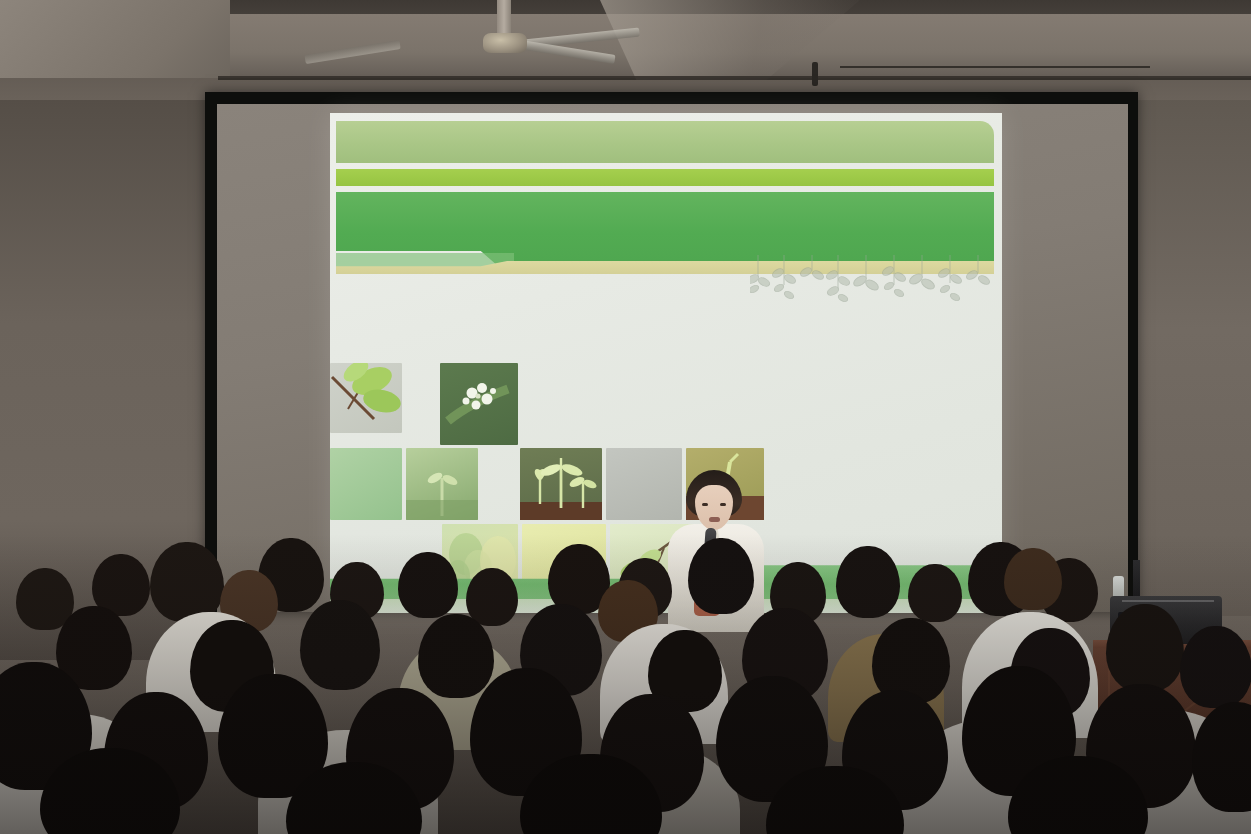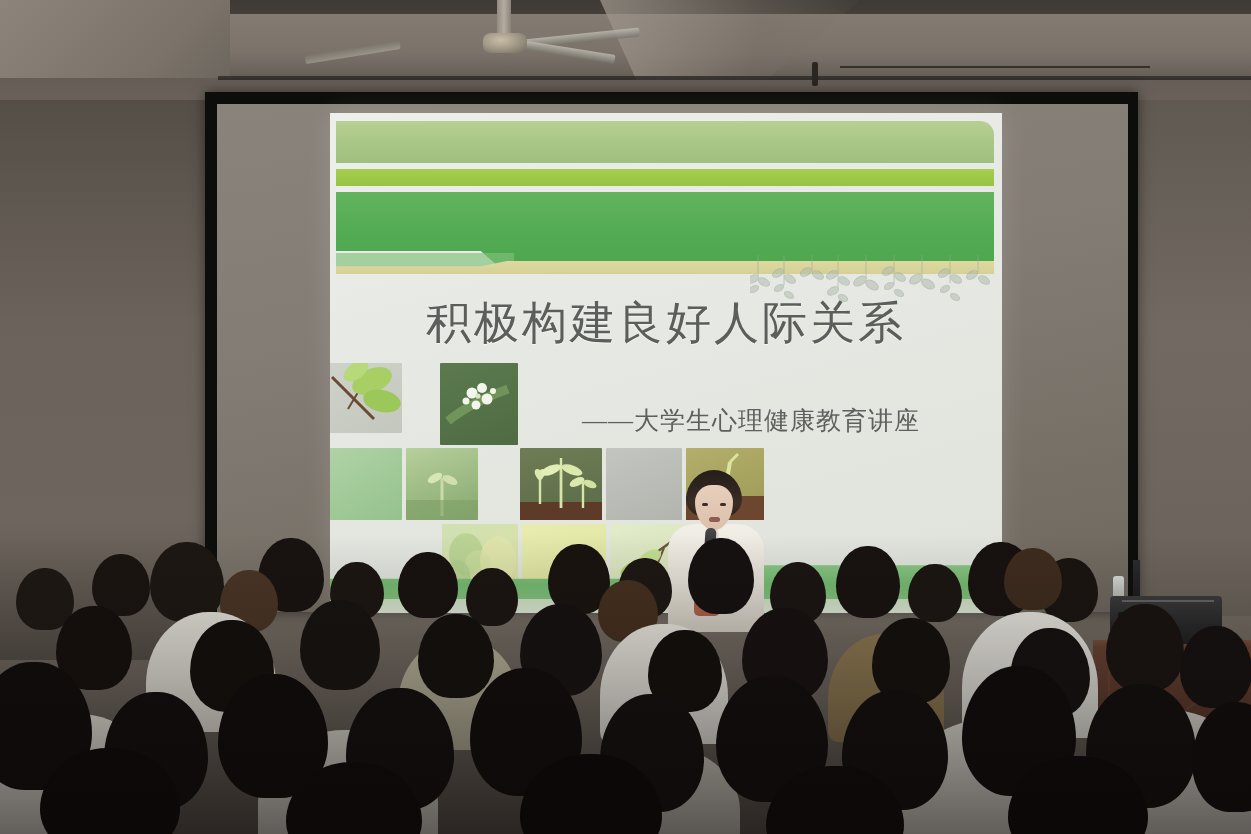--- a/index.html
+++ b/index.html
@@ -362,22 +362,20 @@
           <ellipse cx="5" cy="42" rx="5" ry="3" transform="rotate(30 5 42)"></ellipse>
         </g>
         <g transform="translate(228,0)">
           <path d="M0 0 L0 18" stroke="#9aa596" fill="none"></path>
           <ellipse cx="-6" cy="20" rx="6" ry="3.5" transform="rotate(-30 -6 20)"></ellipse>
           <ellipse cx="6" cy="25" rx="6" ry="3.5" transform="rotate(30 6 25)"></ellipse>
         </g>
       </g>
     </svg>
 
-    <div class="slide-title">积极构建良好人际关系</div>
-    <div class="slide-subtitle">——大学生心理健康教育讲座</div>
 
     <div class="collage">
 
       <div class="ph" style="left:0px;top:0px;width:72px;height:70px;background:linear-gradient(150deg,#cfd2ca,#c3c7bd);">
         <svg width="72" height="70" viewBox="0 0 72 70">
           <path d="M2 14 L44 56" stroke="#6b4a34" stroke-width="3" fill="none"></path>
           <path d="M30 26 L18 46" stroke="#6b4a34" stroke-width="2" fill="none"></path>
           <ellipse cx="42" cy="18" rx="21" ry="12" fill="#a8cf63" transform="rotate(-24 42 18)"></ellipse>
           <ellipse cx="52" cy="38" rx="19" ry="11" fill="#9cc75a" transform="rotate(12 52 38)"></ellipse>
           <ellipse cx="26" cy="8" rx="14" ry="8" fill="#b6d97a" transform="rotate(-36 26 8)"></ellipse>

